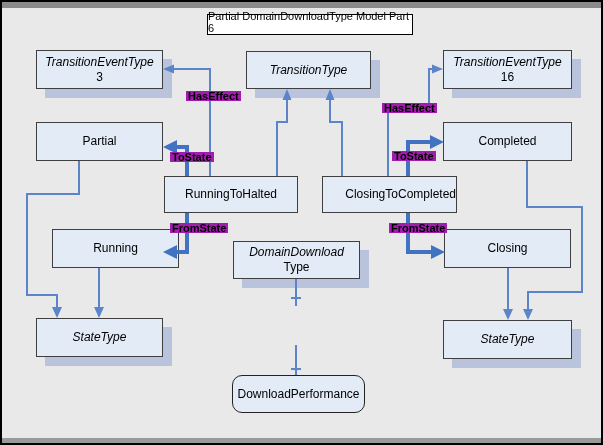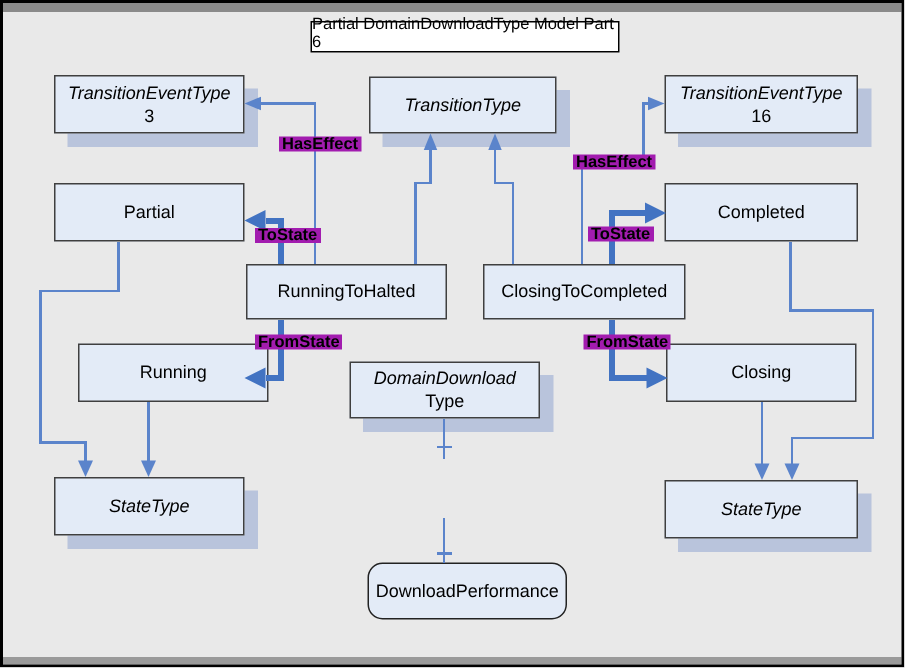--- a/index.html
+++ b/index.html
@@ -20,21 +20,21 @@
   }
 
   .node {
     position:absolute; box-sizing:border-box;
     background:#e3ebf7; border:1px solid #3f3f3f;
     display:flex; flex-direction:column; align-items:center; justify-content:center;
     font-size:12px; line-height:15px; text-align:center; z-index:20;
   }
   .node.shadowed { box-shadow:9px 9px 0 #b9c4dc; }
   .node .it { font-style:italic; }
-  .node.rounded { border-radius:10px; border-color:#222;margin-left:13px; }
+  .node.rounded { border-radius:10px; border-color:#222; }
 
   svg.connectors { position:absolute; left:0; top:0; z-index:25; pointer-events:none; }
 
   .edge-label {
     position:absolute; font-size:11px; line-height:10px;
     background:#a21caf; padding:0 2px; z-index:40; white-space:nowrap;font-weight:bold;
   }
 </style>
 </head>
 <body>
@@ -67,21 +67,21 @@
   </div>
 
   <div class="node" style="left:443px; top:122px; width:129px; height:39px;">
     <span>Completed</span>
   </div>
 
   <div class="node" style="left:164px; top:176px; width:134px; height:37px;">
     <span>RunningToHalted</span>
   </div>
 
-  <div class="node" style="left:322px; top:176px; width:135px; height:37px;">
+  <div class="node" style="left:322px; top:176px; width:135px; height:37px;align-items:flex-end;">
     <span>ClosingToCompleted</span>
   </div>
 
   <div class="node" style="left:52px; top:229px; width:127px; height:39px;">
     <span>Running</span>
   </div>
 
   <div class="node shadowed" style="left:233px; top:241px; width:127px; height:38px;">
     <span class="it">DomainDownload</span>
     <span>Type</span>

